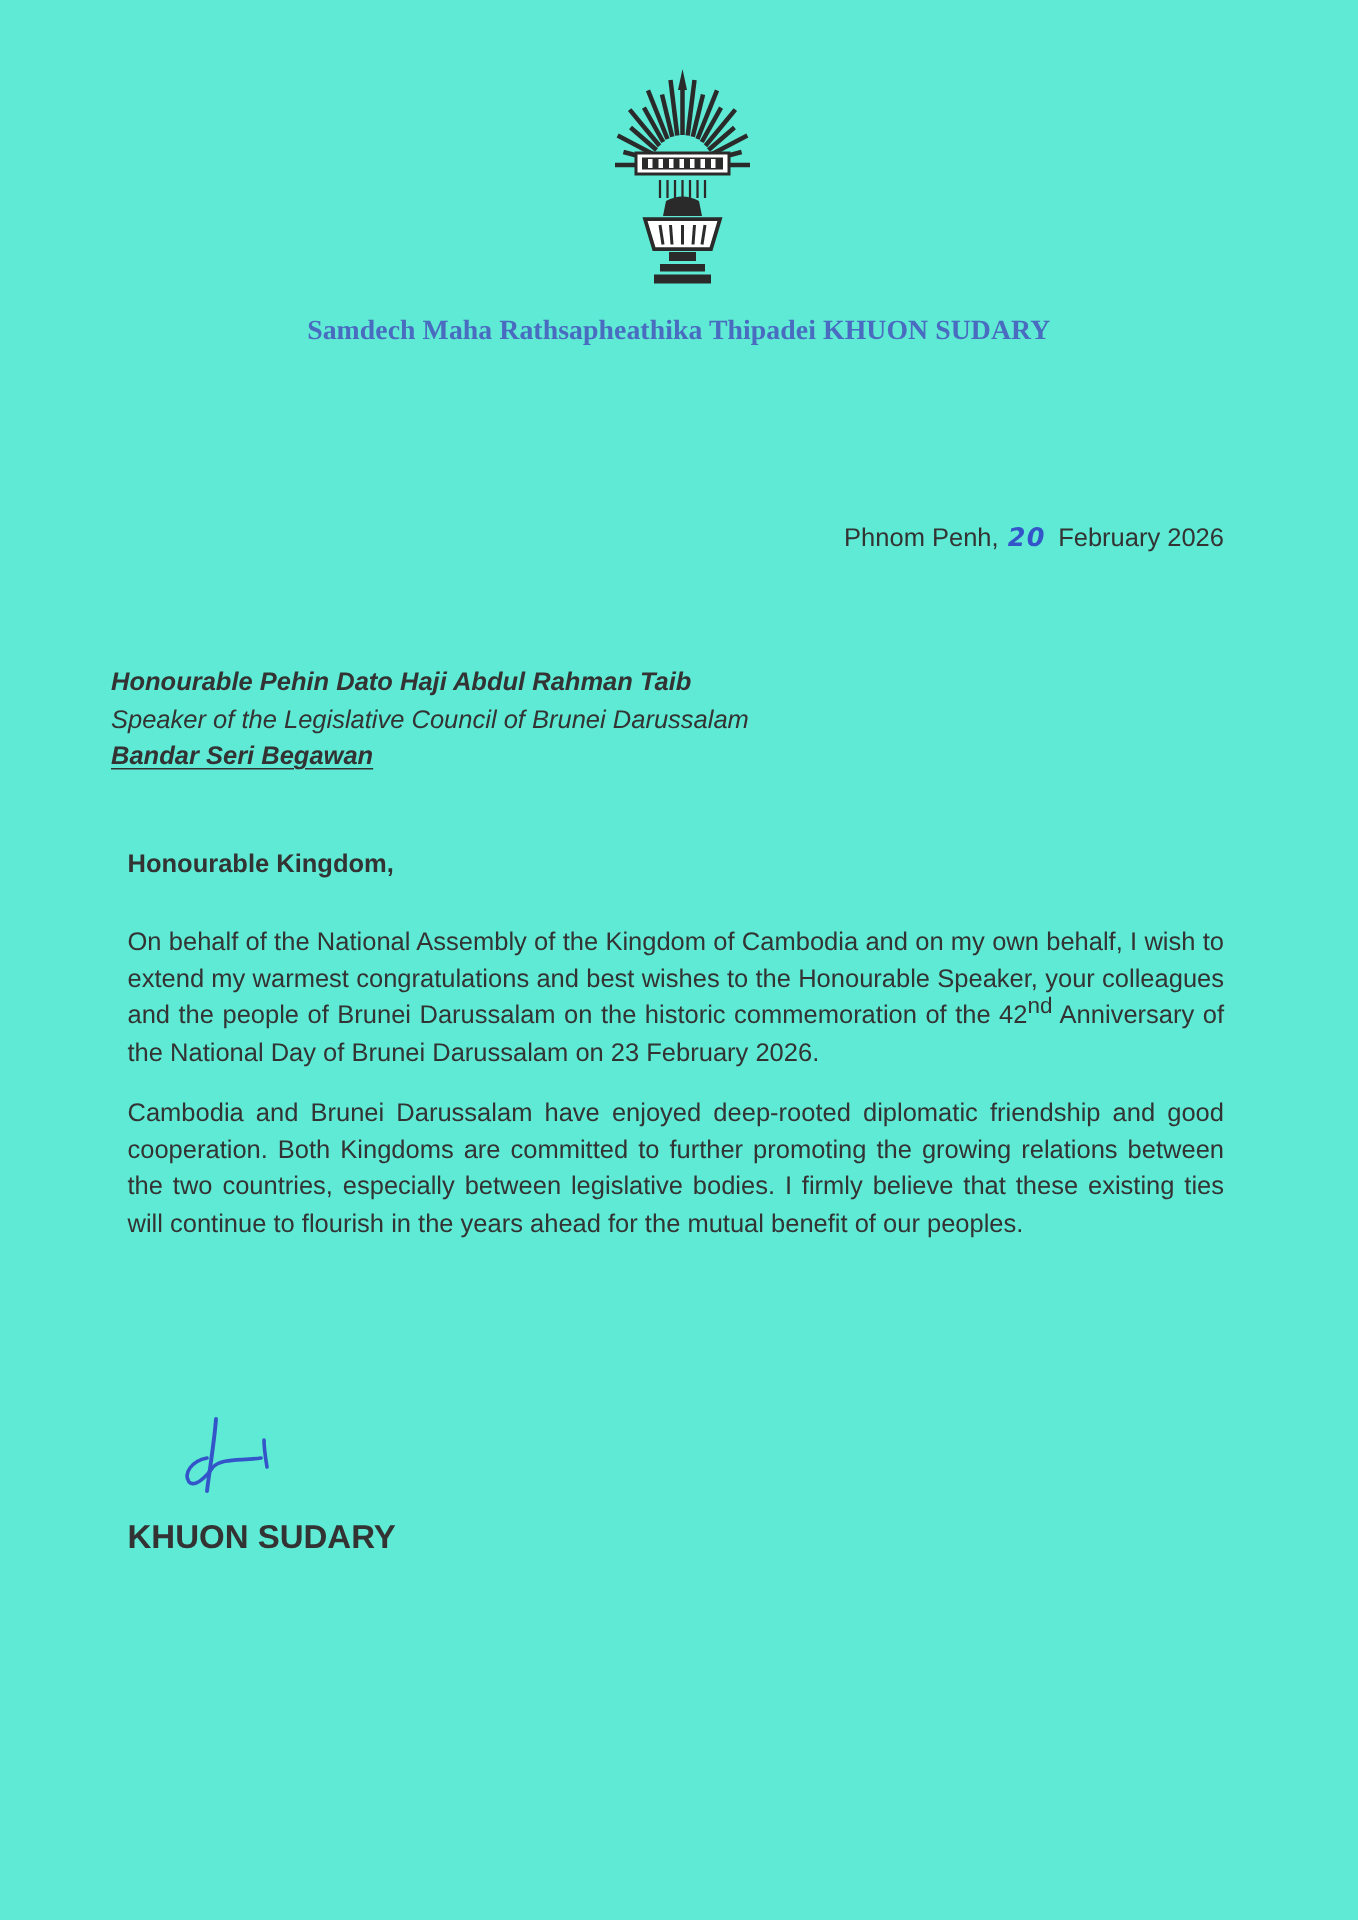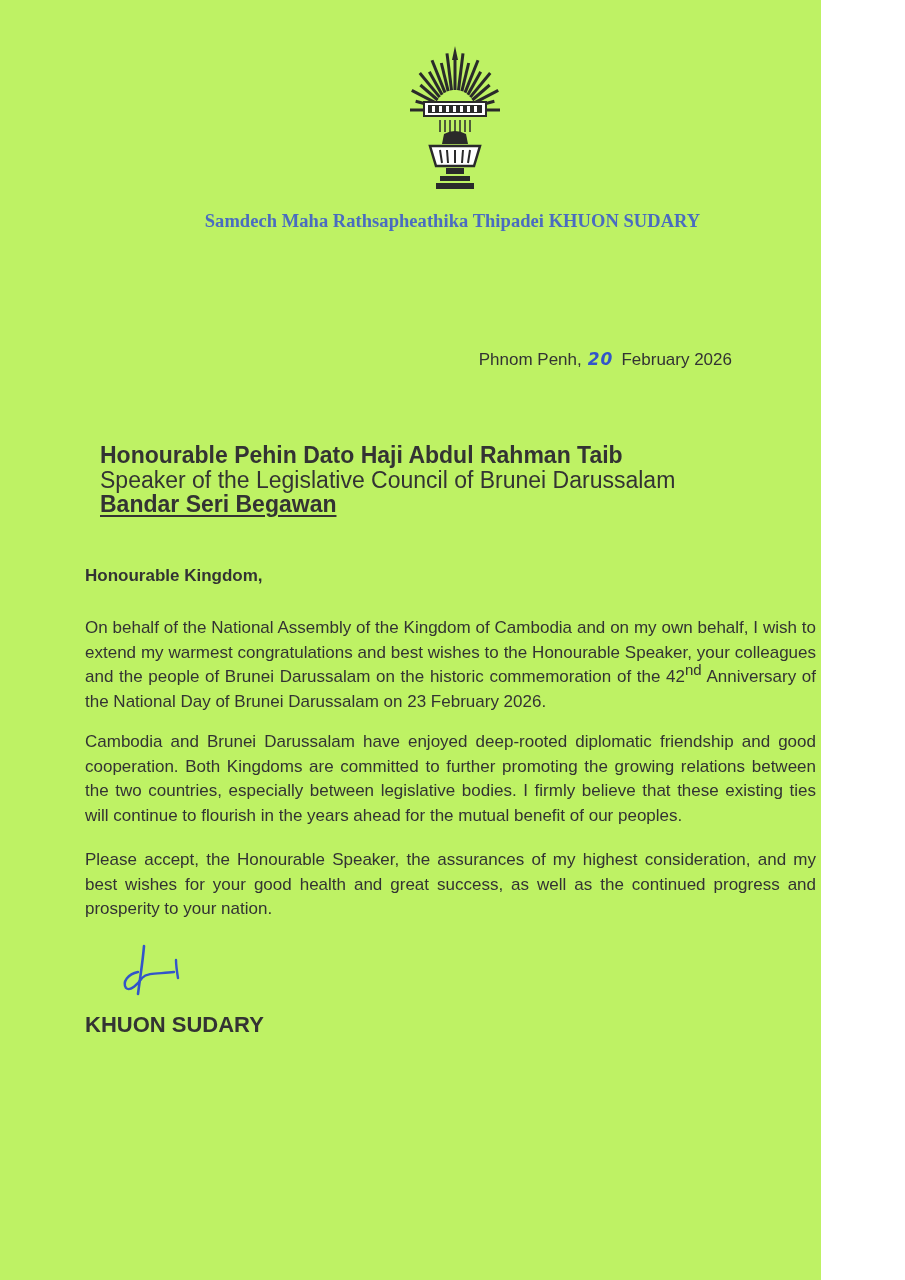--- a/index.html
+++ b/index.html
@@ -11,22 +11,22 @@
       width: 905px;
       height: 1280px;
       position: relative;
       overflow: hidden;
       font-family: "Liberation Sans", sans-serif;
       color: #333333;
     }
     .page {
       position: absolute;
       left: 0; top: 0;
-      width: 821px; height: 1280px;
-      background: #bef264;
+      width: 905px; height: 1280px;
+      background: #5eead4;
     }
     .emblem {
       position: absolute;
       left: 410px;
       top: 44px;
       width: 90px;
       height: 152px;
     }
     .letterhead {
       position: absolute;
@@ -55,25 +55,26 @@
       font-weight: bold;
       font-style: italic;
       color: #3355c9;
       font-size: 17px;
       margin: 16px 8px 0 6px;
       letter-spacing: 1px;
     }
 
     .addressee {
       position: absolute;
-      left: 100px;
+      left: 74px;
       top: 443px;
-      font-size: 23px;
+      font-size: 17px;
       line-height: 24.5px;
       color: #333;
+      font-style: italic;
     }
     .addressee .name { font-weight: bold; }
     .addressee .city { font-weight: bold; text-decoration: underline; text-underline-offset: 3px; text-align: center; }
 
     .salutation {
       position: absolute;
       left: 85px;
       top: 566px;
       font-size: 17px;
       font-weight: bold;
@@ -183,21 +184,20 @@
     <div>Speaker of the Legislative Council of Brunei Darussalam</div>
     <div><span class="city">Bandar Seri Begawan</span></div>
   </div>
 
   <div class="salutation">Honourable Kingdom,</div>
 
   <div class="para p1"><span>On behalf of the National Assembly of the Kingdom of Cambodia and on my own behalf, I wish to extend my warmest congratulations and best wishes to the Honourable Speaker, your colleagues and the people of Brunei Darussalam on the historic commemoration of the 42</span><sup>nd</sup><span> Anniversary of the National Day of Brunei Darussalam on 23 February 2026.</span></div>
 
   <div class="para p2">Cambodia and Brunei Darussalam have enjoyed deep-rooted diplomatic friendship and good cooperation. Both Kingdoms are committed to further promoting the growing relations between the two countries, especially between legislative bodies. I firmly believe that these existing ties will continue to flourish in the years ahead for the mutual benefit of our peoples.</div>
 
-  <div class="para p3">Please accept, the Honourable Speaker, the assurances of my highest consideration, and my best wishes for your good health and great success, as well as the continued progress and prosperity to your nation.</div>
 
   <svg class="signature" viewBox="0 0 80 56">
     <path d="M26 4 C25 18 22 36 20 52" fill="none" stroke="#3355c9" stroke-width="2.6" stroke-linecap="round"></path>
     <path d="M20 30 C10 32 4 40 8 46 C12 50 20 42 24 36 C30 30 42 32 56 30" fill="none" stroke="#3355c9" stroke-width="2.4" stroke-linecap="round"></path>
     <path d="M58 18 C58 24 59 30 60 36" fill="none" stroke="#3355c9" stroke-width="2.4" stroke-linecap="round"></path>
   </svg>
 
   <div class="signer">KHUON SUDARY</div>
 </div>
 

